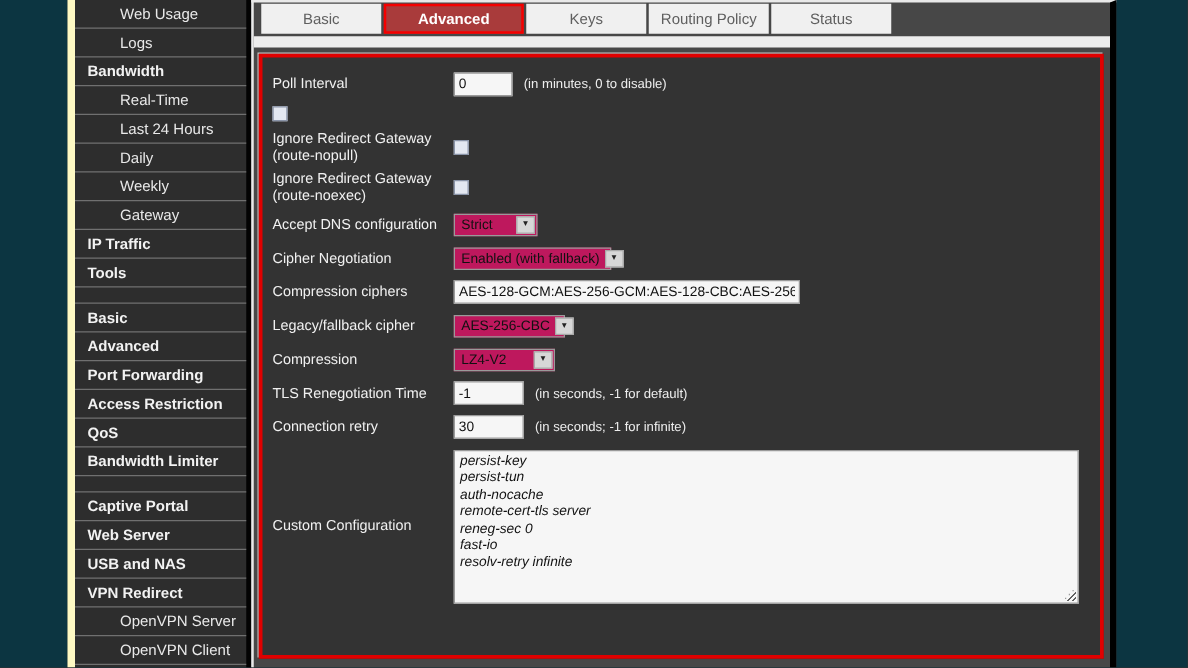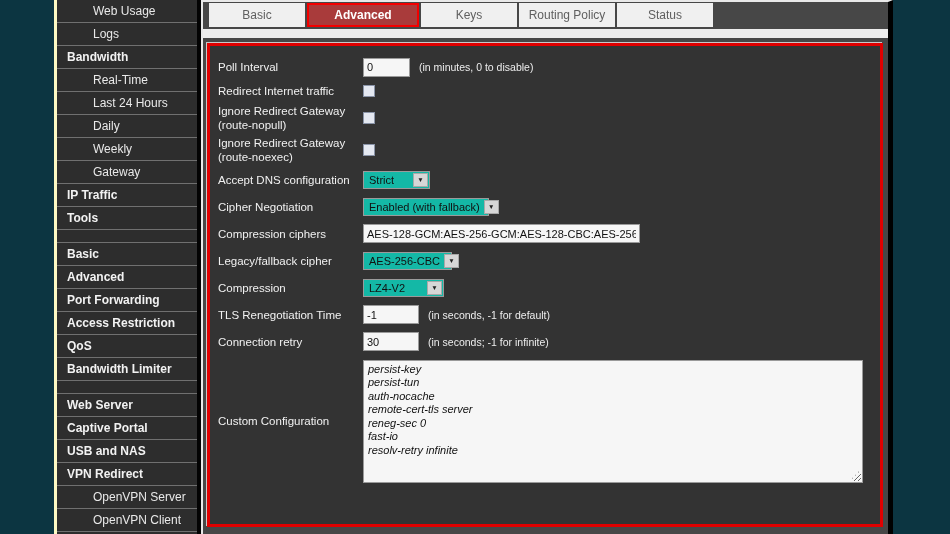--- a/index.html
+++ b/index.html
@@ -5,21 +5,21 @@
   html,body{margin:0;padding:0;}
   body{
     width:950px;height:534px;overflow:hidden;position:relative;
     background:#0c3541;
     font-family:"Liberation Sans", sans-serif;
   }
   
   .sidebar{
     position:absolute;left:54px;top:0;height:534px;width:147px;
     box-sizing:border-box;background:#2d2d2d;
-    border-left:3px solid #fef9c3;border-right:4px solid #030303;
+    border-left:6px solid #fef9c3;border-right:4px solid #030303;
   }
   .side-row{
     height:22px;line-height:22px;border-bottom:1px solid #707070;
     color:#f2f2f2;font-size:12px;padding-left:10px;box-sizing:content-box;
     white-space:nowrap;overflow:hidden;cursor:pointer;
   }
   .side-row.header{font-weight:bold;}
   .side-row.sub{padding-left:36px;font-weight:normal;color:#e9e9e9;}
   .side-row.spacer{height:12px;cursor:default;}
   
@@ -58,21 +58,21 @@
     font-family:"Liberation Sans",sans-serif;font-size:11px;color:#111;
     padding:1px 3px;flex:none;
   }
   .w39{width:39px}.w48{width:48px}.w269{width:269px}
   .cb{
     width:12px;height:12px;box-sizing:border-box;flex:none;
     background:#e4e8f1;border:1px solid #8a94a8;cursor:pointer;
   }
   .sel{
     box-sizing:border-box;height:18px;flex:none;cursor:pointer;
-    background:#14b8a6;border:1px solid #9a9a9a;
+    background:#be185d;border:1px solid #9a9a9a;
     display:flex;align-items:center;justify-content:space-between;
   }
   .stxt{font-size:11px;color:#111;padding:0 4px 0 5px;white-space:nowrap;}
   .sbtn{
     width:15px;height:14px;margin-right:1px;flex:none;box-sizing:border-box;
     background:#d7d7d7;border:1px solid #a9a9a9;
     display:flex;align-items:center;justify-content:center;
     font-size:6.5px;color:#222;
   }
   .sel-67{width:67px}.sel-126{width:126px}.sel-89{width:89px}.sel-81{width:81px}
@@ -141,24 +141,24 @@
     <div class="side-row header">
       <span>QoS</span>
     </div>
     <div class="side-row header">
       <span>Bandwidth Limiter</span>
     </div>
     <div class="side-row spacer">
       <span></span>
     </div>
     <div class="side-row header">
+      <span>Captive Portal</span>
+    </div>
+    <div class="side-row header">
       <span>Web Server</span>
-    </div>
-    <div class="side-row header">
-      <span>Captive Portal</span>
     </div>
     <div class="side-row header">
       <span>USB and NAS</span>
     </div>
     <div class="side-row header">
       <span>VPN Redirect</span>
     </div>
     <div class="side-row sub">
       <span>OpenVPN Server</span>
     </div>
@@ -193,21 +193,20 @@
   <div class="panel">
     <div class="panel-inner">
 
       <div class="frow h26">
         <div class="flabel"><span>Poll Interval</span></div>
         <input class="ti w39" value="0" style="">
         <span class="note">(in minutes, 0 to disable)</span>
       </div>
 
       <div class="frow h22">
-        <div class="flabel"><span>Redirect Internet traffic</span></div>
         <span class="cb"></span>
       </div>
 
       <div class="frow h32">
         <div class="flabel">
           <span>Ignore Redirect Gateway</span><span class="l2">(route-nopull)</span>
         </div>
         <span class="cb"></span>
       </div>
 

